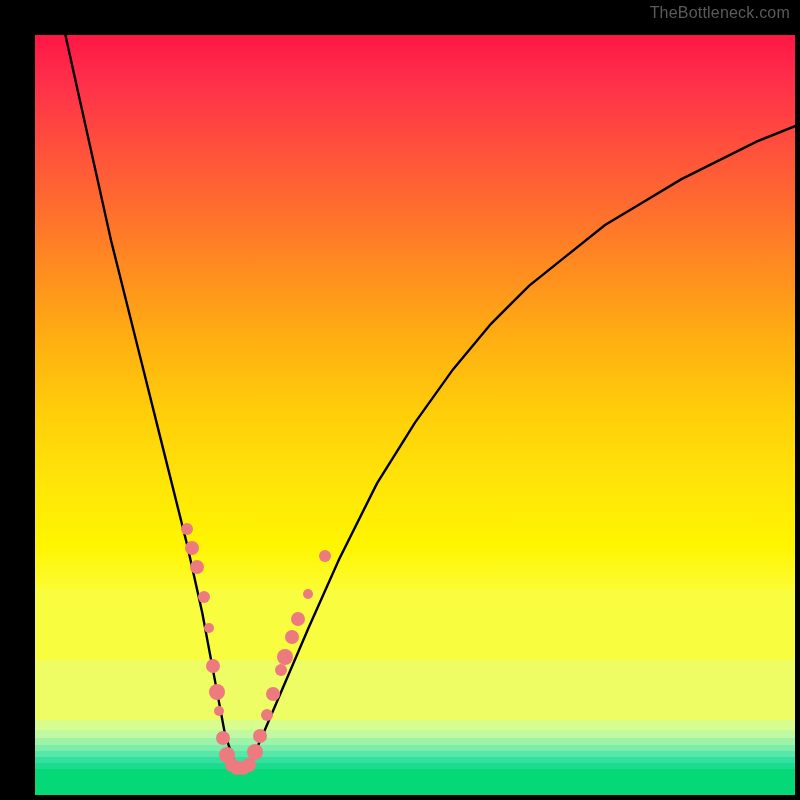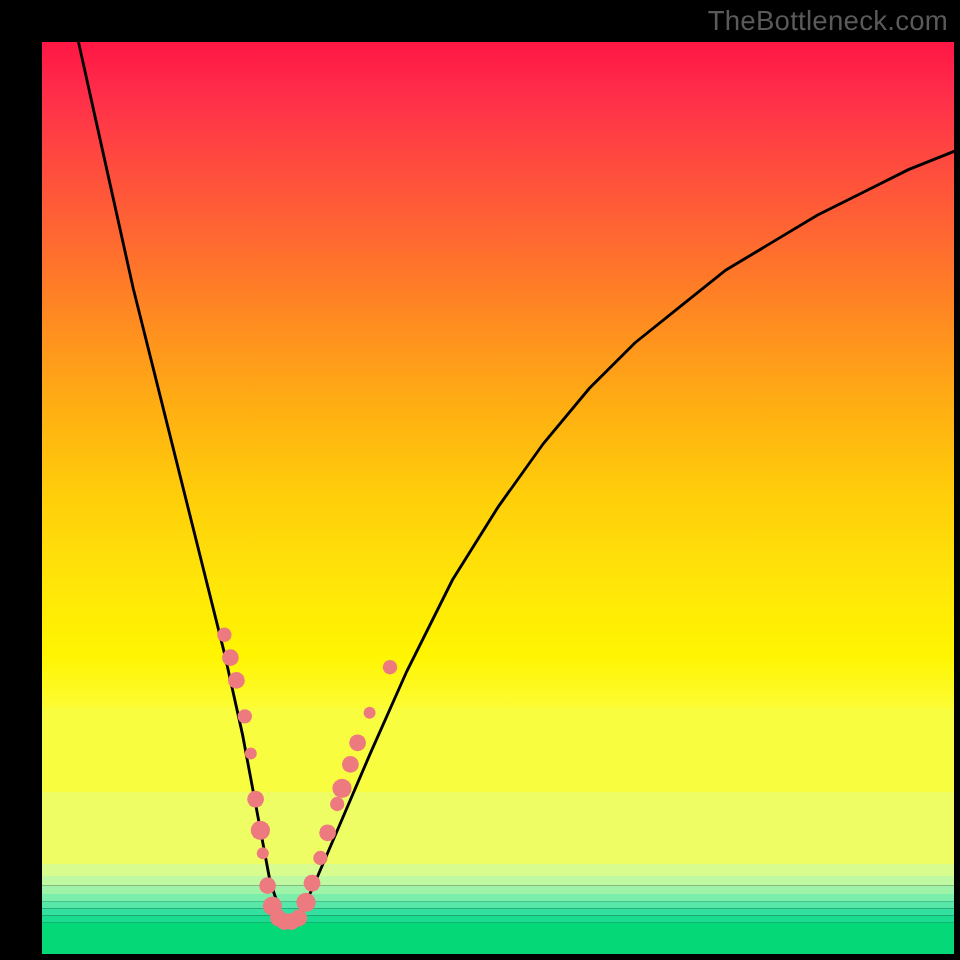--- a/index.html
+++ b/index.html
@@ -62,21 +62,21 @@
   .band-green-strip {
     position: absolute;
     left: 0;
     width: 760px;
   }
   .watermark {
     position: absolute;
     top: 4px;
     right: 10px;
     color: #5a5a5a;
-    font-size: 23px;
+    font-size: 16px;
     font-weight: 500;
     letter-spacing: 0.2px;
     user-select: none;
   }
   svg.curve {
     position: absolute;
     left: 0;
     top: 0;
     width: 760px;
     height: 760px;

